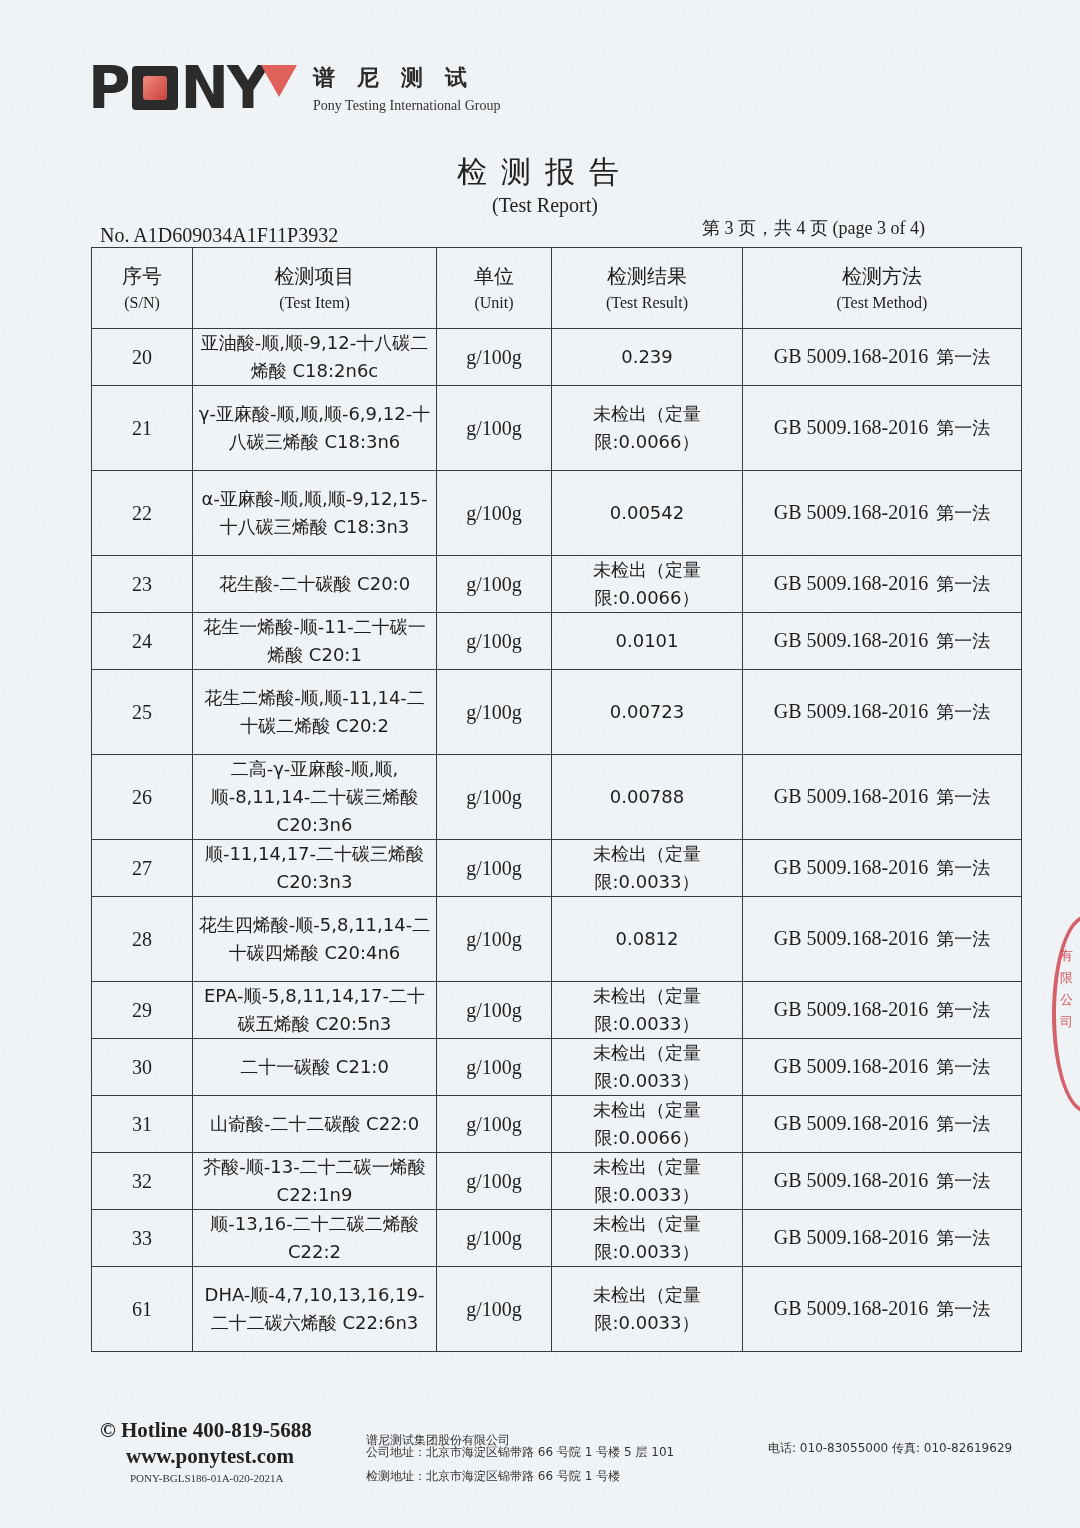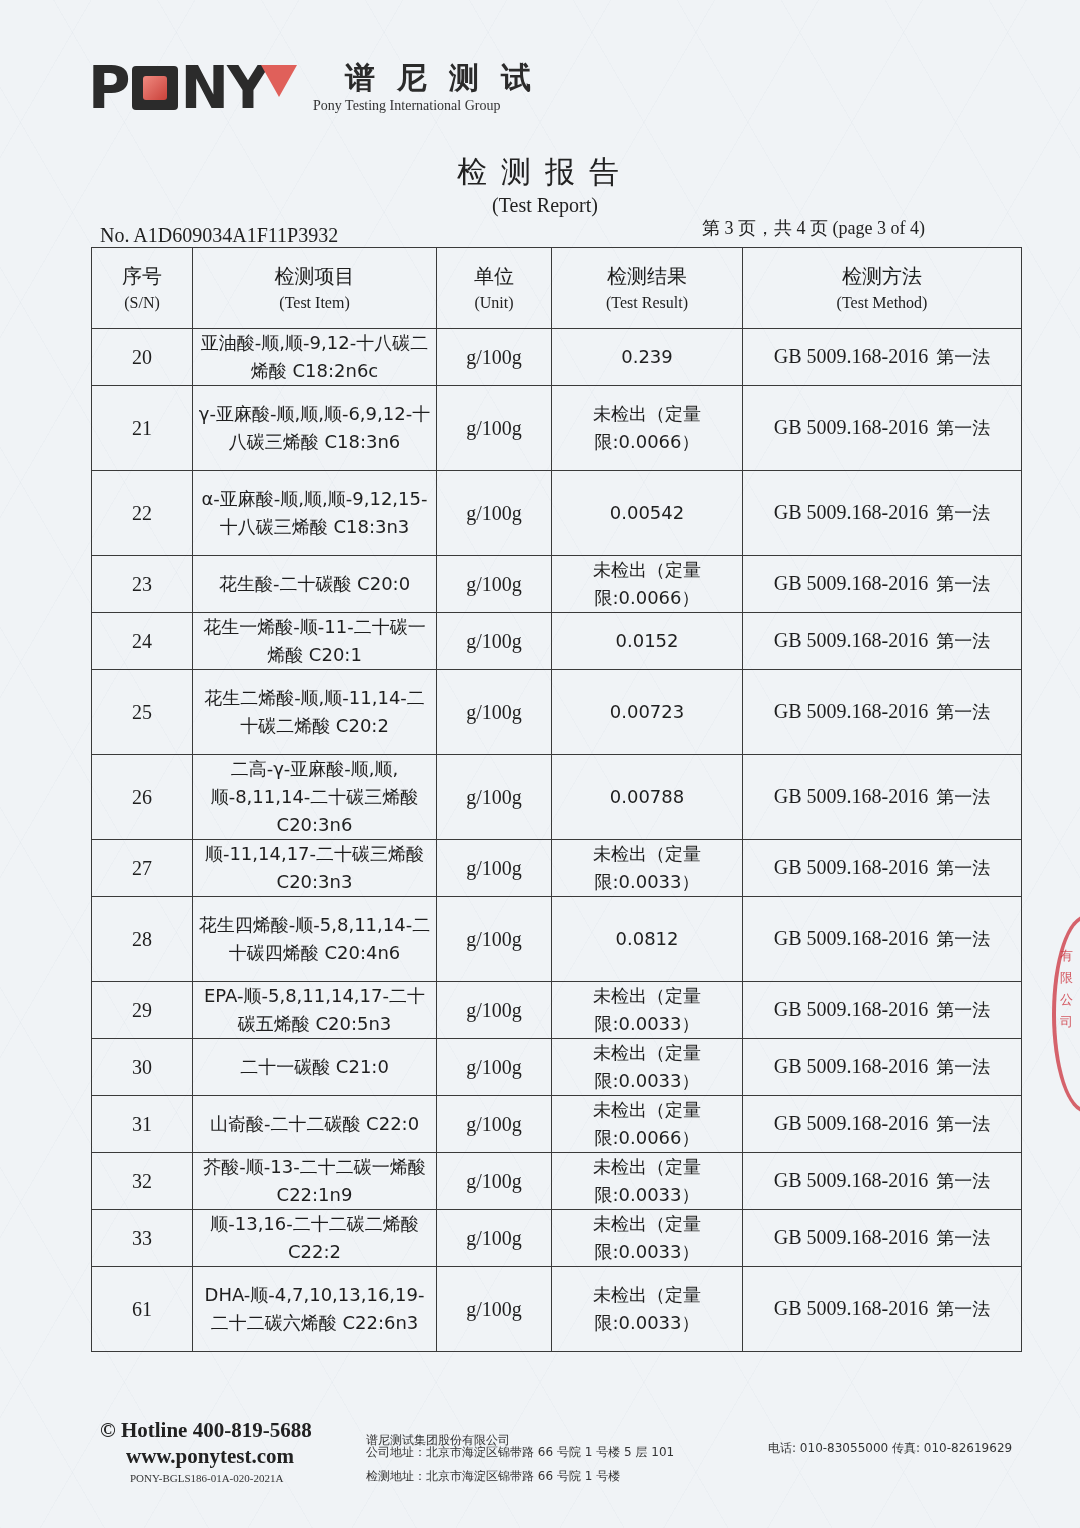--- a/index.html
+++ b/index.html
@@ -32,22 +32,22 @@
   .logo-o::after {
     content: ""; position: absolute; left: 11px; top: 10px; width: 24px; height: 24px;
     background: linear-gradient(135deg, #f08a80, #c9413a); border-radius: 3px;
   }
   .logo-tri {
     width: 0; height: 0; border-left: 18px solid transparent; border-right: 18px solid transparent;
     border-top: 32px solid #e0605a; margin-left: -6px; margin-top: -14px;
   }
   .logo-text { margin-left: 16px; display: flex; flex-direction: column; }
   .logo-cn {
-    font-family: "DejaVu Sans", sans-serif; font-weight: bold; font-size: 30px;
-    letter-spacing: 22px; color: #2b2b2b; line-height: 34px; margin-left: 32px;
+    font-family: "DejaVu Sans", sans-serif; font-weight: bold; font-size: 22px;
+    letter-spacing: 22px; color: #2b2b2b; line-height: 34px;
   }
   .logo-en { font-size: 14px; color: #333; line-height: 18px; margin-top: 2px; }
 
   .title-cn {
     position: absolute; left: 0; width: 1090px; top: 152px; text-align: center;
     font-family: "DejaVu Sans", sans-serif; font-size: 30px; letter-spacing: 14px; color: #222;
   }
   .title-en { position: absolute; left: 0; width: 1090px; top: 194px; text-align: center; font-size: 20px; color: #222; }
   .report-no { position: absolute; left: 100px; top: 224px; font-size: 20px; color: #222; }
   .page-info { position: absolute; left: 702px; top: 216px; font-size: 18px; color: #222; }
@@ -171,21 +171,21 @@
         <td class="sn">23</td>
         <td class="item">花生酸-二十碳酸 C20:0</td>
         <td class="unit">g/100g</td>
         <td class="result">未检出（定量限:0.0066）</td>
         <td class="method"><span>GB 5009.168-2016</span><span class="m-cn">第一法</span></td>
       </tr>
       <tr style="height:57px">
         <td class="sn">24</td>
         <td class="item">花生一烯酸-顺-11-二十碳一烯酸 C20:1</td>
         <td class="unit">g/100g</td>
-        <td class="result">0.0152</td>
+        <td class="result">0.0101</td>
         <td class="method"><span>GB 5009.168-2016</span><span class="m-cn">第一法</span></td>
       </tr>
       <tr style="height:85px">
         <td class="sn">25</td>
         <td class="item">花生二烯酸-顺,顺-11,14-二十碳二烯酸 C20:2</td>
         <td class="unit">g/100g</td>
         <td class="result">0.00723</td>
         <td class="method"><span>GB 5009.168-2016</span><span class="m-cn">第一法</span></td>
       </tr>
       <tr style="height:85px">

